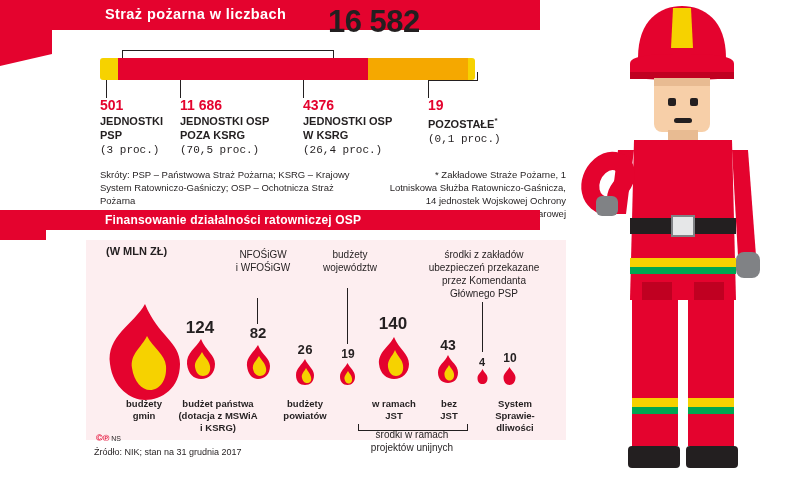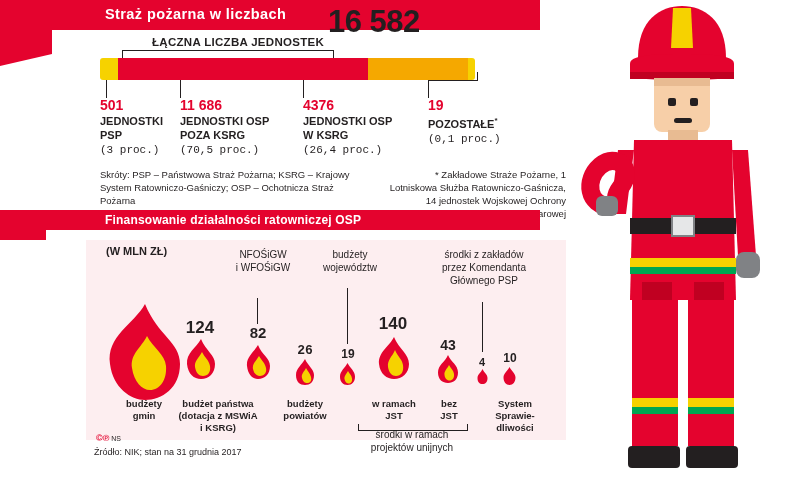--- a/index.html
+++ b/index.html
@@ -130,21 +130,20 @@
 </head>
 <body>
 
 <div class="stage">
 
   <div class="banner"></div>
   <div class="banner-notch"></div>
   <div class="banner-title">Straż pożarna w liczbach</div>
   <div class="big-number">16 582</div>
 
-  <div class="units-label">ŁĄCZNA LICZBA JEDNOSTEK</div>
   <div class="bracket"></div>
 
   <div class="bar">
     <div class="seg cap-l" style="width:18px;background:#f6d200;"></div>
     <div class="seg" style="width:250px;background:#e4032e;"></div>
     <div class="seg" style="width:100px;background:#f5a800;"></div>
     <div class="seg cap-r" style="width:7px;background:#f6d200;"></div>
   </div>
 
   <div class="tick" style="left:106px;top:80px;height:18px;"></div>
@@ -285,20 +284,21 @@
 
     <div class="flame-item" style="left:382px;top:112px;width:28px;">
       <span class="flame-val" style="font-size:11px;">4</span>
     </div>
     <svg width="13" height="17" viewBox="0 0 13 17" style="position:absolute;left:390px;top:128px;">
       <path d="M6.5 1 C5 4.5 1.5 6.5 1.5 10 C1.5 14 3.5 16 6.5 16 C9.5 16 11.5 14 11.5 10 C11.5 6.5 8 4.5 6.5 1 Z" fill="#e4032e"></path>
     </svg>
     <div class="leader" style="left:396px;top:62px;height:50px;"></div>
     <div class="ann" style="left:330px;top:8px;width:136px;">
       <div>środki z zakładów</div>
+      <div>ubezpieczeń przekazane</div>
       <div>przez Komendanta</div>
       <div>Głównego PSP</div>
     </div>
 
     <div class="flame-item" style="left:408px;top:108px;width:32px;">
       <span class="flame-val" style="font-size:12px;">10</span>
     </div>
     <svg width="15" height="20" viewBox="0 0 15 20" style="position:absolute;left:416px;top:126px;">
       <path d="M7.5 1 C5.5 5 1.5 7.5 1.5 11.5 C1.5 16 4 19 7.5 19 C11 19 13.5 16 13.5 11.5 C13.5 7.5 9.5 5 7.5 1 Z" fill="#e4032e"></path>
     </svg>

